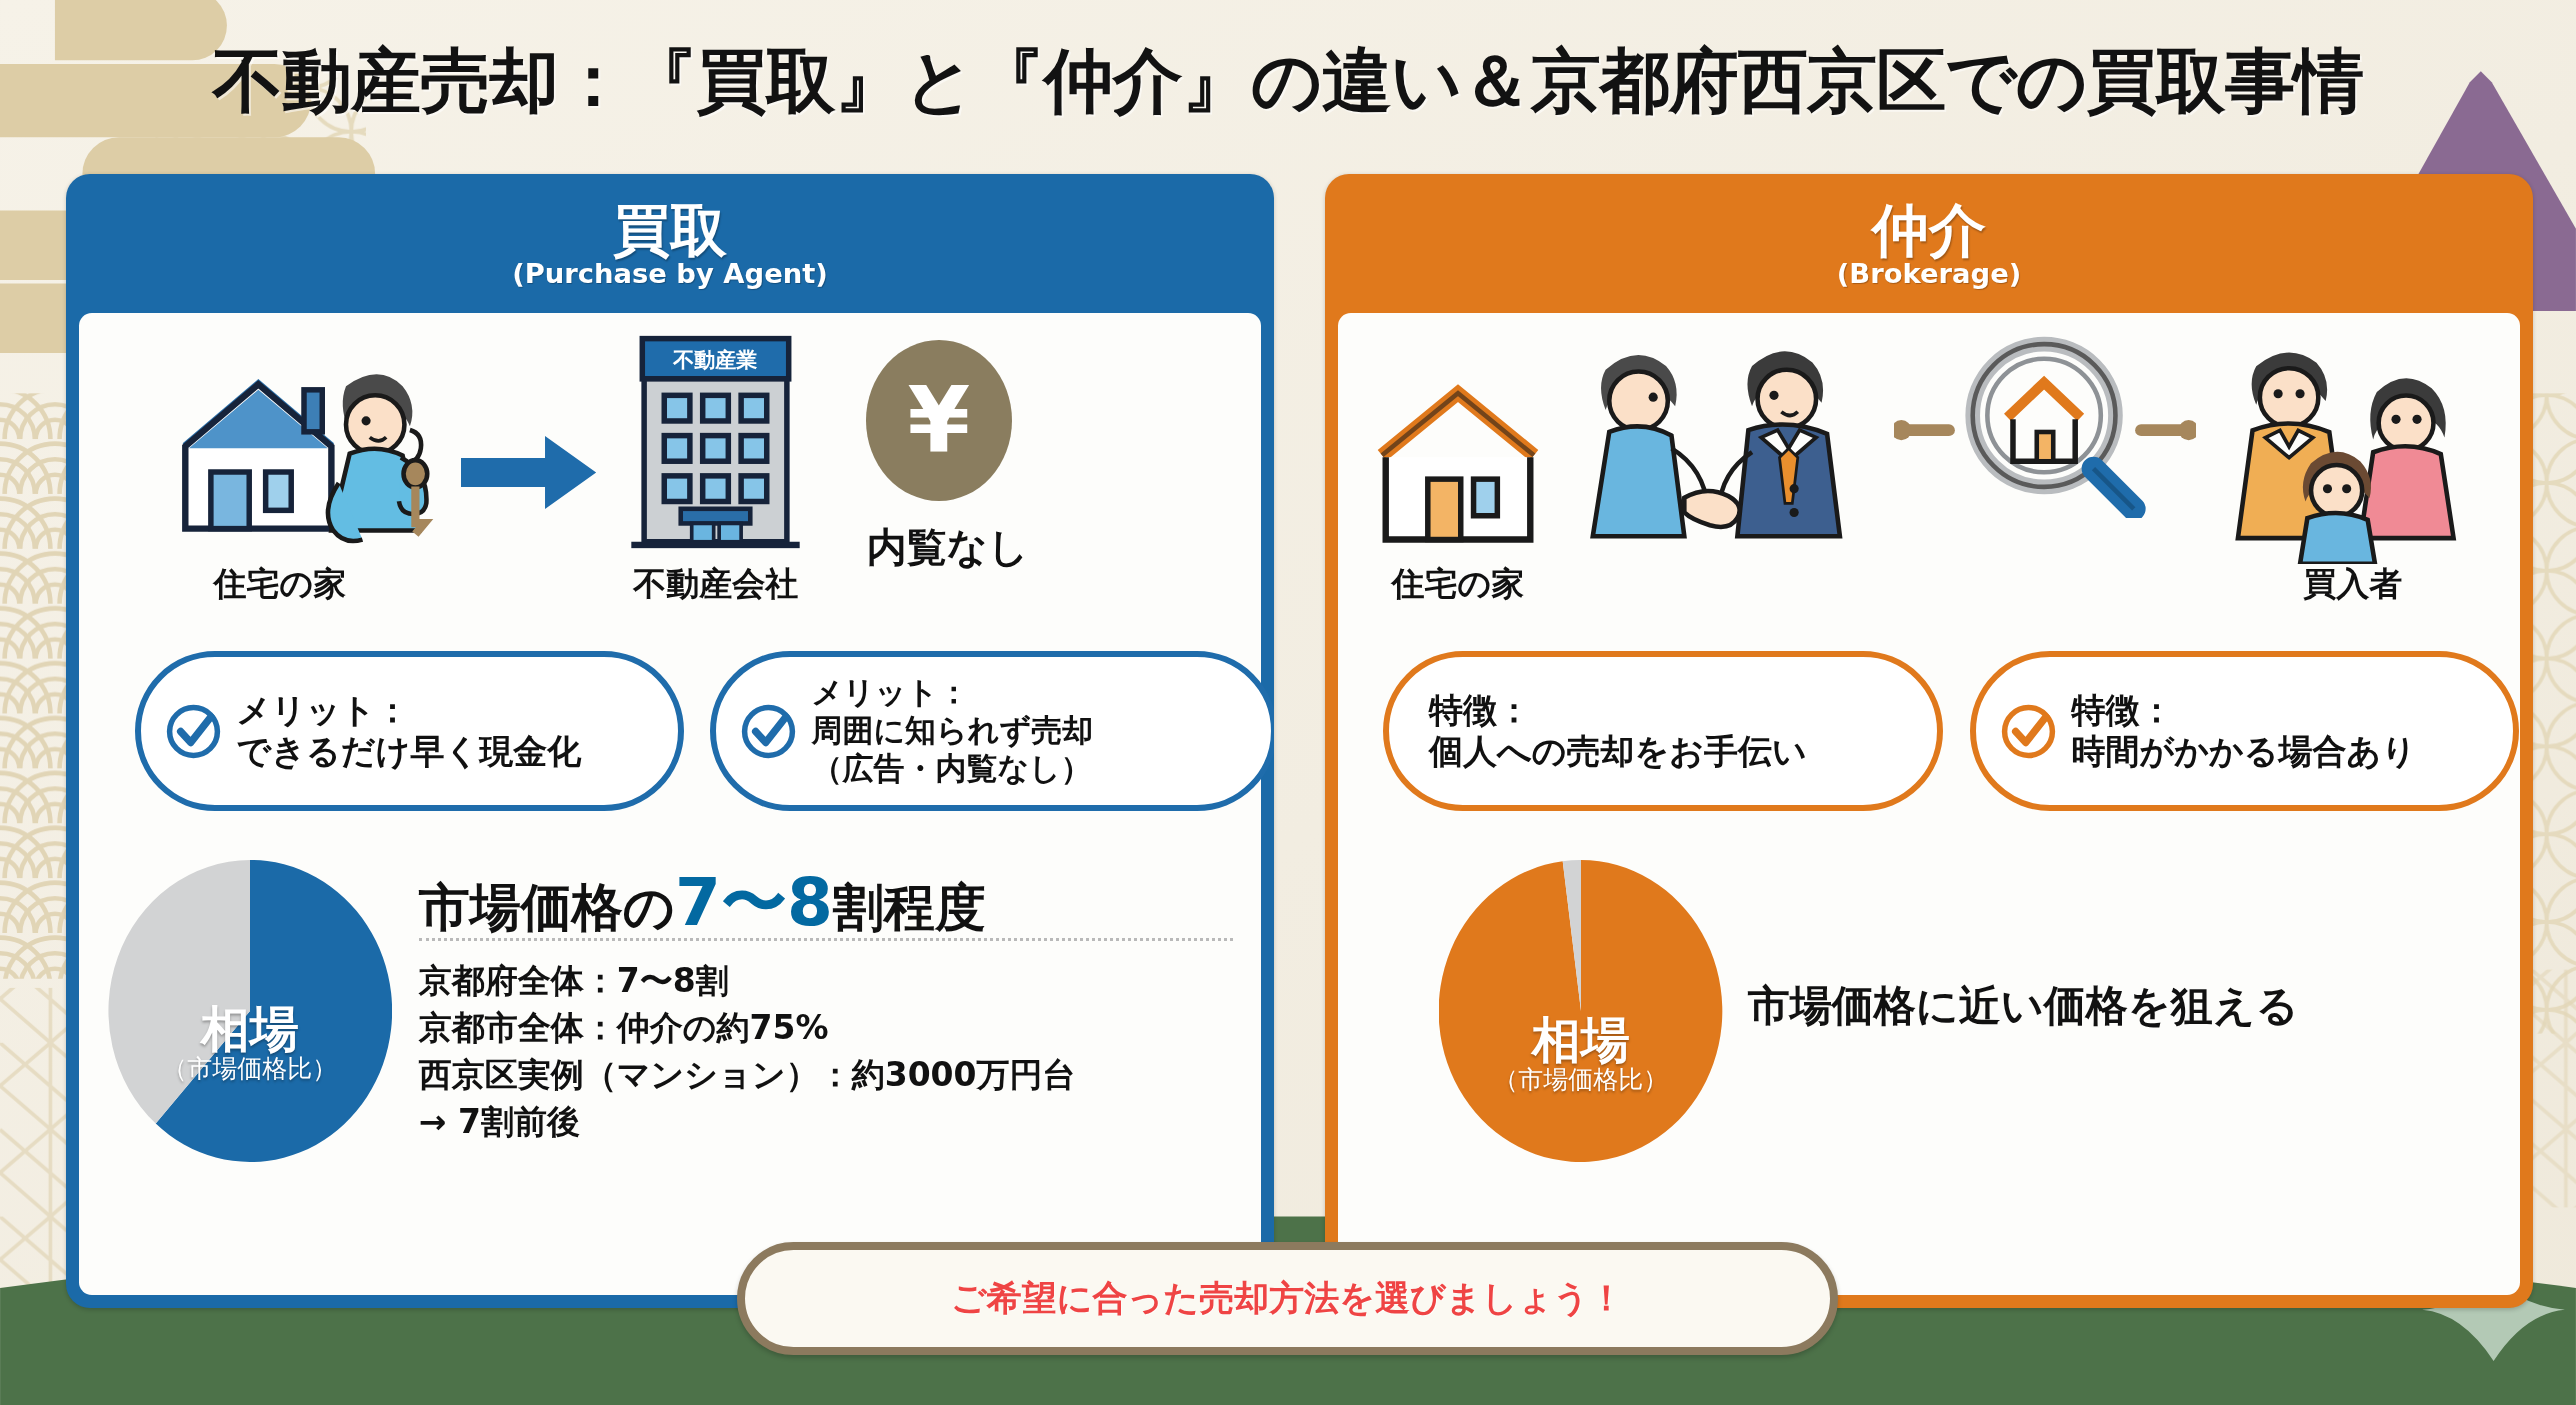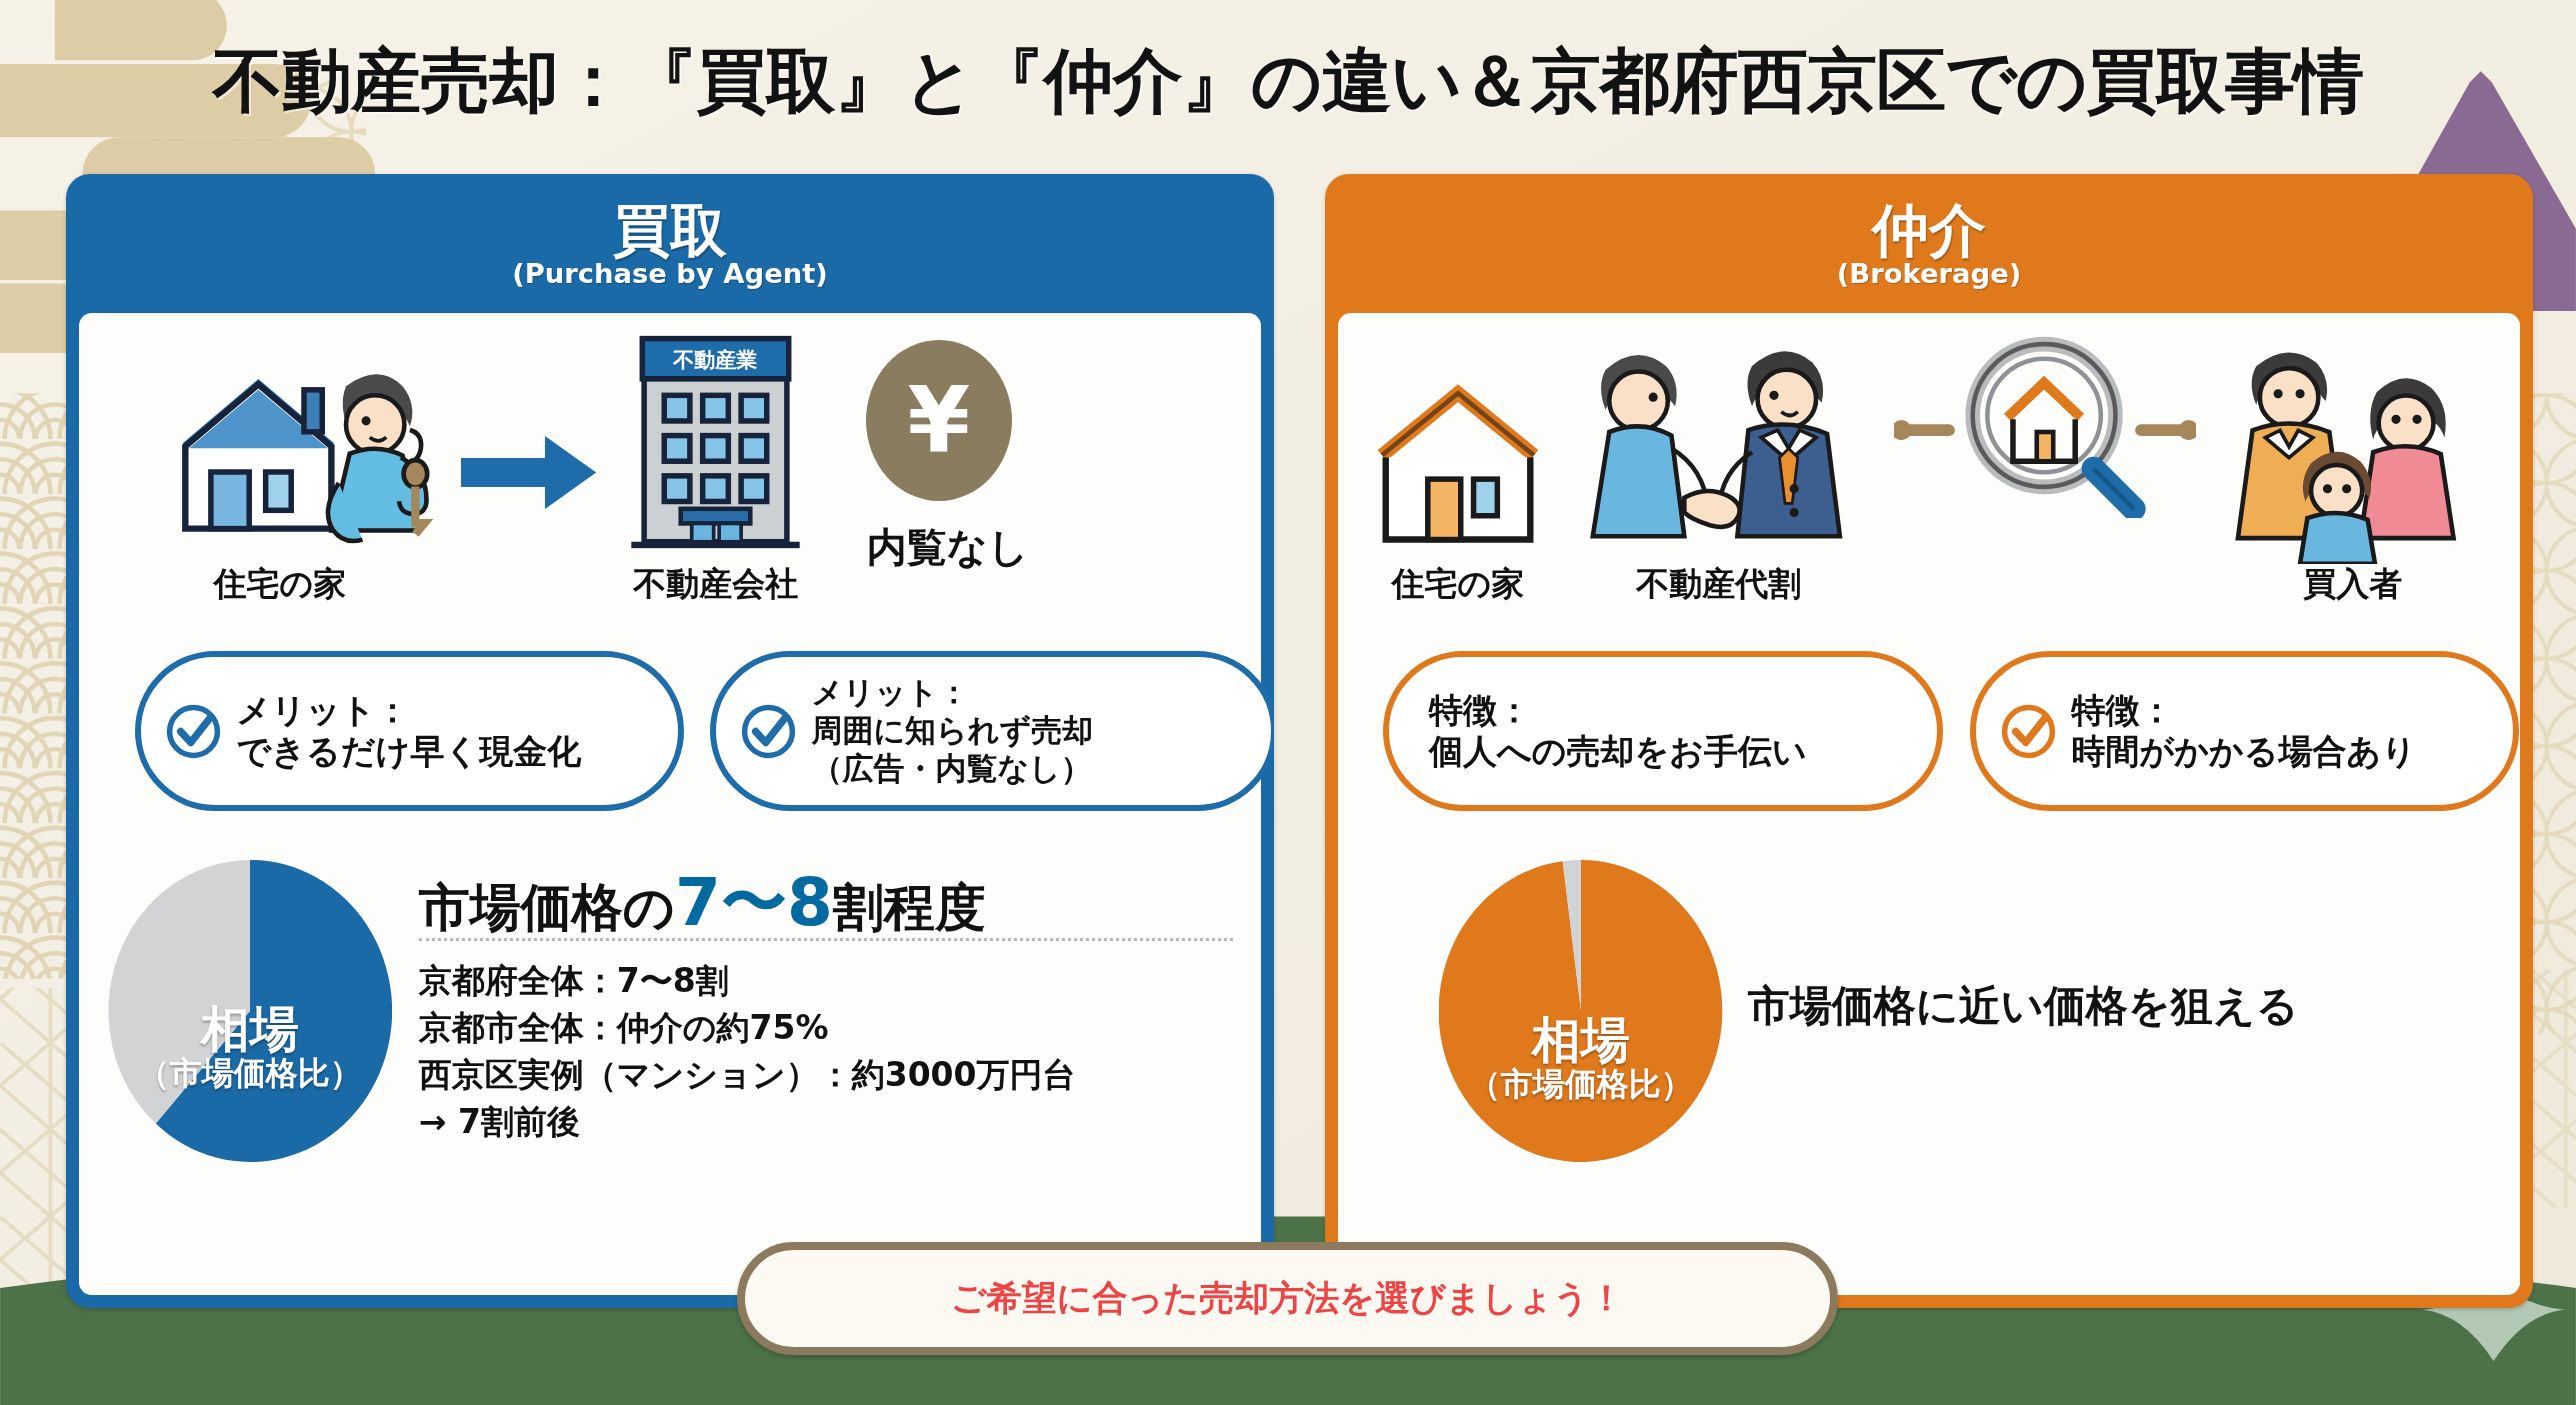--- a/index.html
+++ b/index.html
@@ -81,21 +81,21 @@
   
   .pierow { position: relative; }
   .pie { position: absolute; }
   .pie svg { display: block; }
   .pie .lbl {
     position: absolute; left: 0; width: 100%; text-align: center;
     color: #ffffff; pointer-events: none;
     text-shadow: 0 1.8px 2.7px rgba(0,0,0,.3);
   }
   .pie .lbl .l1 { font-size: 49px; font-weight: 700; line-height: 1; }
-  .pie .lbl .l2 { font-size: 32px; font-weight: 700; line-height: 1.2; }
+  .pie .lbl .l2 { font-size: 25px; font-weight: 400; line-height: 1.2; }
 
   .headline { position: absolute; font-size: 51px; font-weight: 700; color: #111; white-space: nowrap; }
   .headline .accent { color: #0369a1; font-size: 66px; }
   .dotline { position: absolute; border-top: 3.7px dotted #b9b9b9; }
   .notes { position: absolute; }
   .notes div { font-size: 33px; font-weight: 700; color: #111; line-height: 1.42; white-space: nowrap; }
 
   .bigmsg { position: absolute; font-size: 42px; font-weight: 700; color: #111; white-space: nowrap; margin-top: 7px; }
 
   
@@ -336,21 +336,20 @@
         <path d="M232 86 q 10 8 18 0" fill="none" stroke="#1a1a1a" stroke-width="4"></path>
         <path d="M196 106 q 42 -14 86 4 l 14 112 l -112 0 z" fill="#3d5f8f" stroke="#1a1a1a" stroke-width="5"></path>
         <path d="M228 106 l 12 20 l 12 -20 l 18 8 l -30 26 l -30 -26 z" fill="#fdfdfb" stroke="#1a1a1a" stroke-width="4"></path>
         <path d="M240 126 l 10 10 l -6 50 l -8 0 l -6 -50 z" fill="#e98f2e" stroke="#1a1a1a" stroke-width="3"></path>
         <circle cx="246" cy="170" r="5" fill="#1a1a1a"></circle>
         <circle cx="246" cy="196" r="5" fill="#1a1a1a"></circle>
         <path d="M200 130 q -34 22 -36 62" fill="none" stroke="#1a1a1a" stroke-width="5"></path>
 
         <path d="M126 180 q 24 -14 48 -2 q 18 10 10 24 q -8 14 -30 8 q -20 -6 -28 -14 z" fill="#fbe0c8" stroke="#1a1a1a" stroke-width="5"></path>
       </svg>
-      <div class="cap" style="left:212px; top:249px; width:338px;">不動産代割</div>
 
       <svg style="position:absolute;left:556px;top:22px" width="302" height="183" viewBox="0 0 330 200">
 
         <path d="M6 104 L60 104" stroke="#a6875c" stroke-width="13" stroke-linecap="round"></path>
         <circle cx="8" cy="104" r="11" fill="#a6875c"></circle>
 
         <path d="M270 104 L322 104" stroke="#a6875c" stroke-width="13" stroke-linecap="round"></path>
         <circle cx="322" cy="104" r="11" fill="#a6875c"></circle>
 
         <circle cx="164" cy="88" r="78" fill="#fdfdfb" stroke="#b9bcbf" stroke-width="16"></circle>

